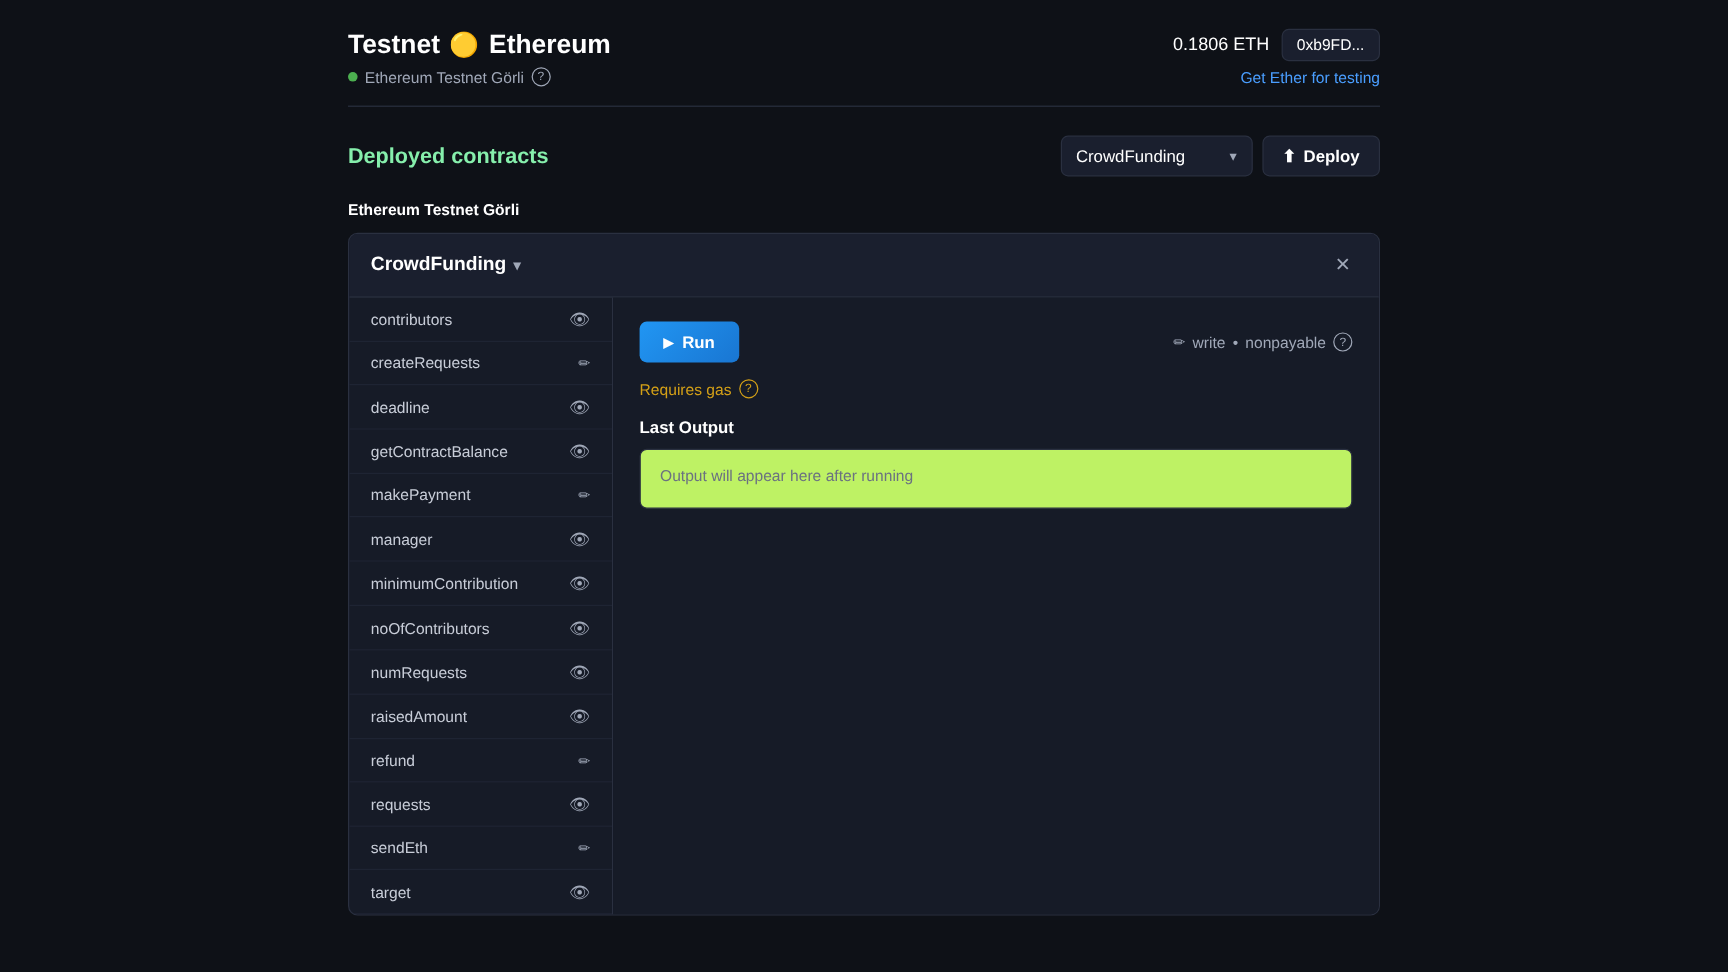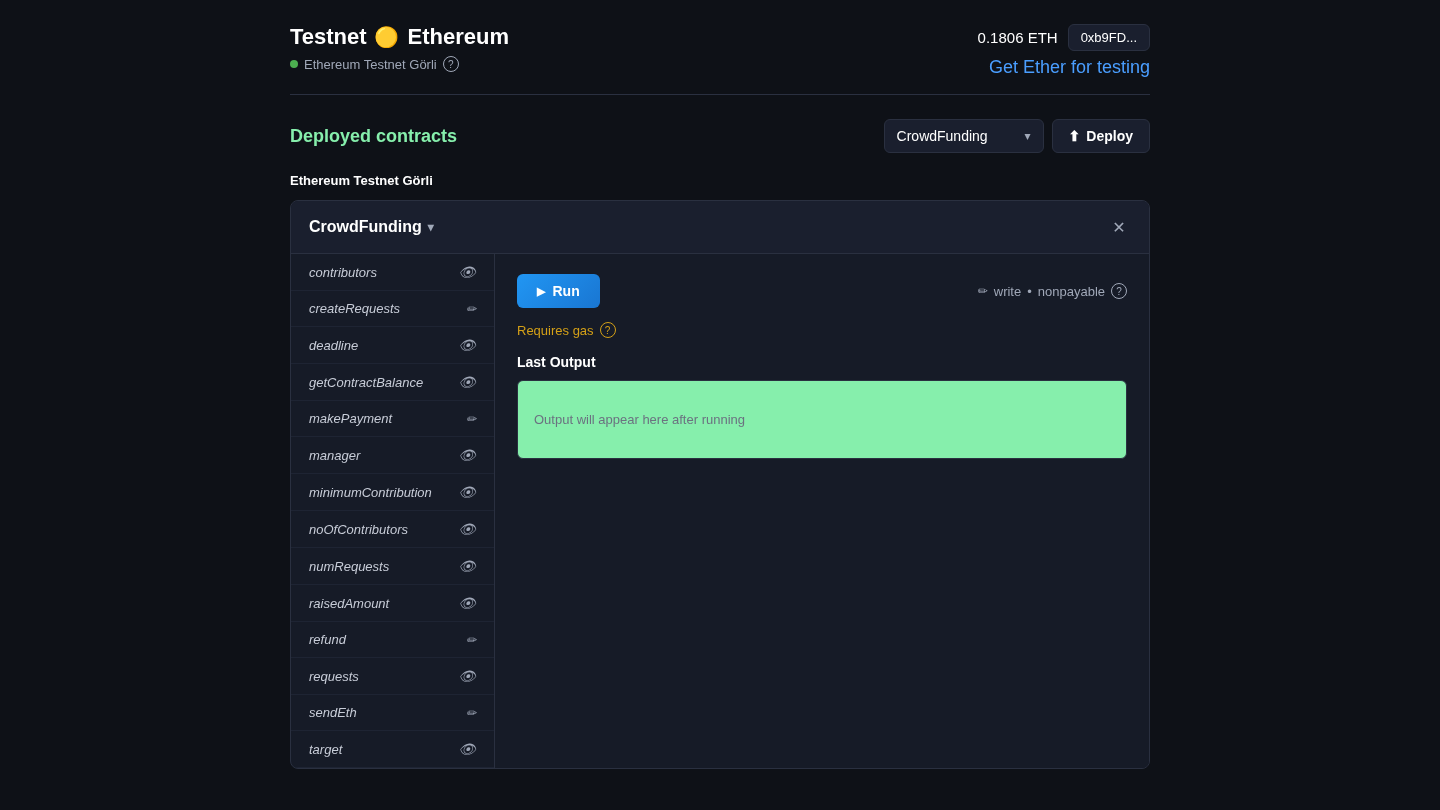--- a/index.html
+++ b/index.html
@@ -96,21 +96,21 @@
       border-radius: 6px;
       padding: 5px 12px;
       color: #ffffff;
       font-size: 13px;
       cursor: pointer;
     }
 
     .get-ether-link {
       color: #4a9eff;
       text-decoration: none;
-      font-size: 18px;
+      font-size: 13px;
       cursor: pointer;
     }
 
     .divider {
       border: none;
       border-top: 1px solid #2a3040;
       margin: 16px 0 24px 0;
     }
 
     
@@ -225,24 +225,23 @@
       font-size: 16px;
       border-radius: 4px;
     }
 
     .contract-body {
       display: flex;
     }
 
     
     .function-list {
-      width: 204px;
+      width: 220px;
       border-right: 1px solid #2a3040;
       flex-shrink: 0;
-      font-style: italic;
     }
 
     .function-item {
       display: flex;
       justify-content: space-between;
       align-items: center;
       padding: 10px 18px;
       border-bottom: 1px solid #1e2433;
       cursor: pointer;
       color: #c8cdd8;
@@ -354,24 +353,24 @@
     }
 
     .last-output-label {
       font-size: 14px;
       font-weight: 600;
       color: #ffffff;
       margin-bottom: 10px;
     }
 
     .output-box {
-      background: #86efac;
+      background: #bef264;
       border: 1px solid #2a3040;
       border-radius: 6px;
-      padding: 31px 16px;
+      padding: 14px 16px;
       color: #6b7280;
       font-size: 13px;
       min-height: 50px;
     }
   </style>
 </head>
 <body>
 
 <div class="main-container">
 

